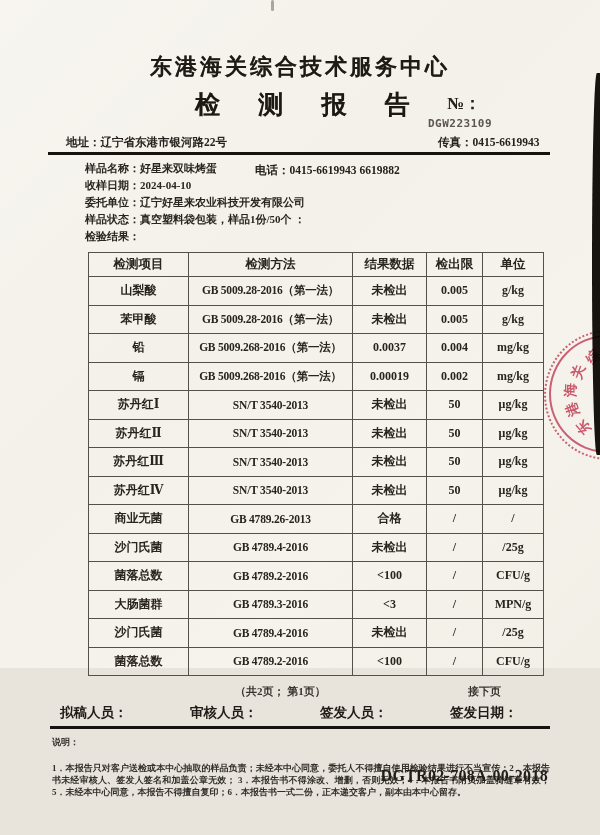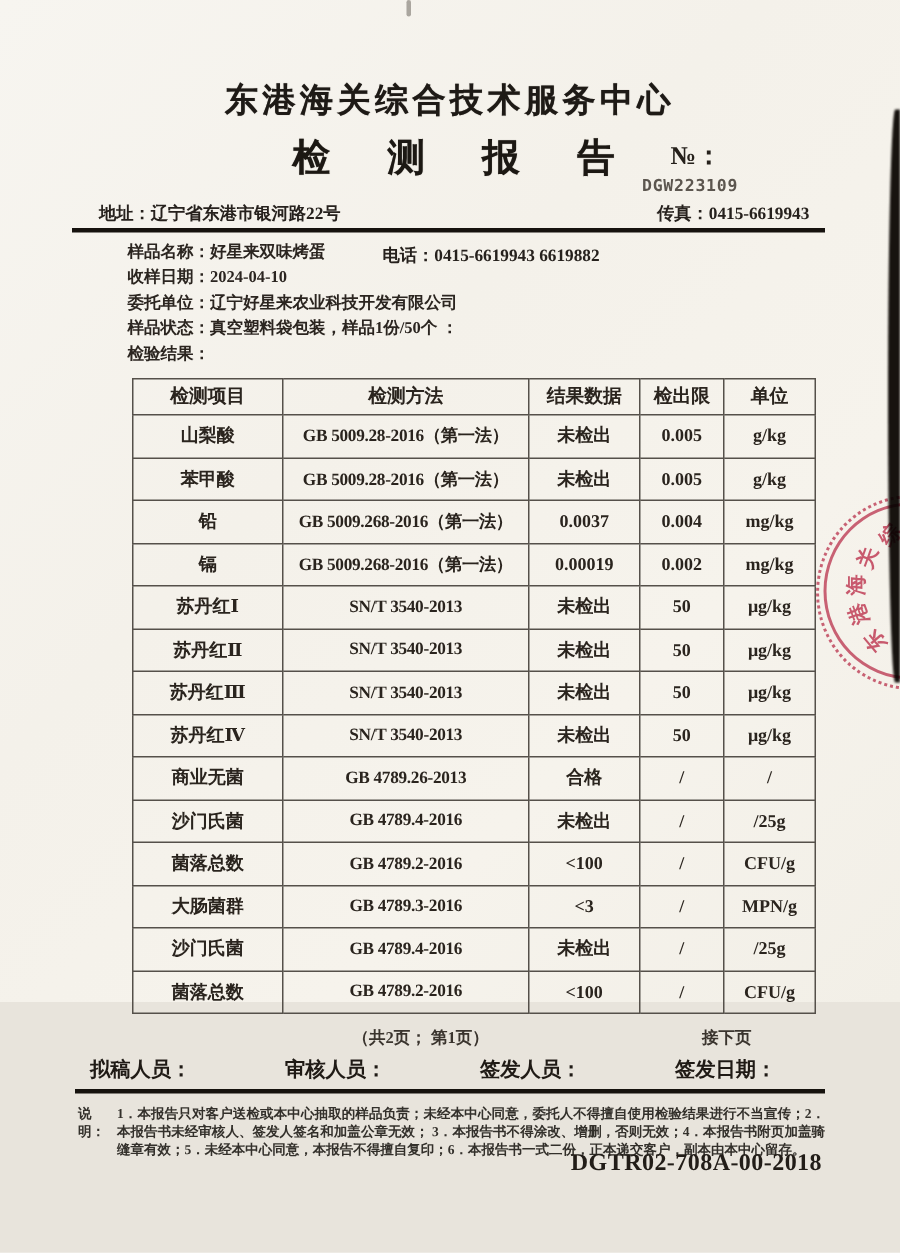--- a/index.html
+++ b/index.html
@@ -84,21 +84,21 @@
     border-bottom:3px solid #16120e;
     font-size:13.5px;font-weight:bold;color:#1f1a15;
   }
   .sign-label{position:absolute;top:0;}
   .sign-0{left:10px;}
   .sign-1{left:140px;}
   .sign-2{left:270px;}
   .sign-3{left:400px;}
   .notes{
     position:absolute;left:52px;top:736px;width:498px;
-    display:flex;font-size:9px;font-weight:bold;line-height:12px;color:#33302b;
+    display:flex;font-size:9px;font-weight:bold;line-height:12px;color:#33302b;flex-direction:column;
   }
   .notes-label{flex:0 0 26px;}
   .notes-text{flex:1;text-align:justify;}
   .form-code{
     position:absolute;right:52px;top:767px;
     font-size:16px;font-weight:bold;letter-spacing:.3px;color:#221d18;margin-left:20px;
   }
   
   .stamp{
     position:absolute;left:544px;top:330px;width:130px;height:132px;

